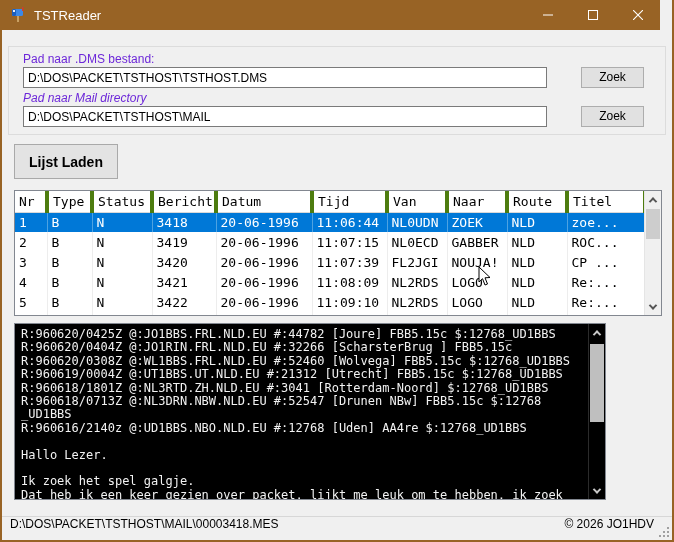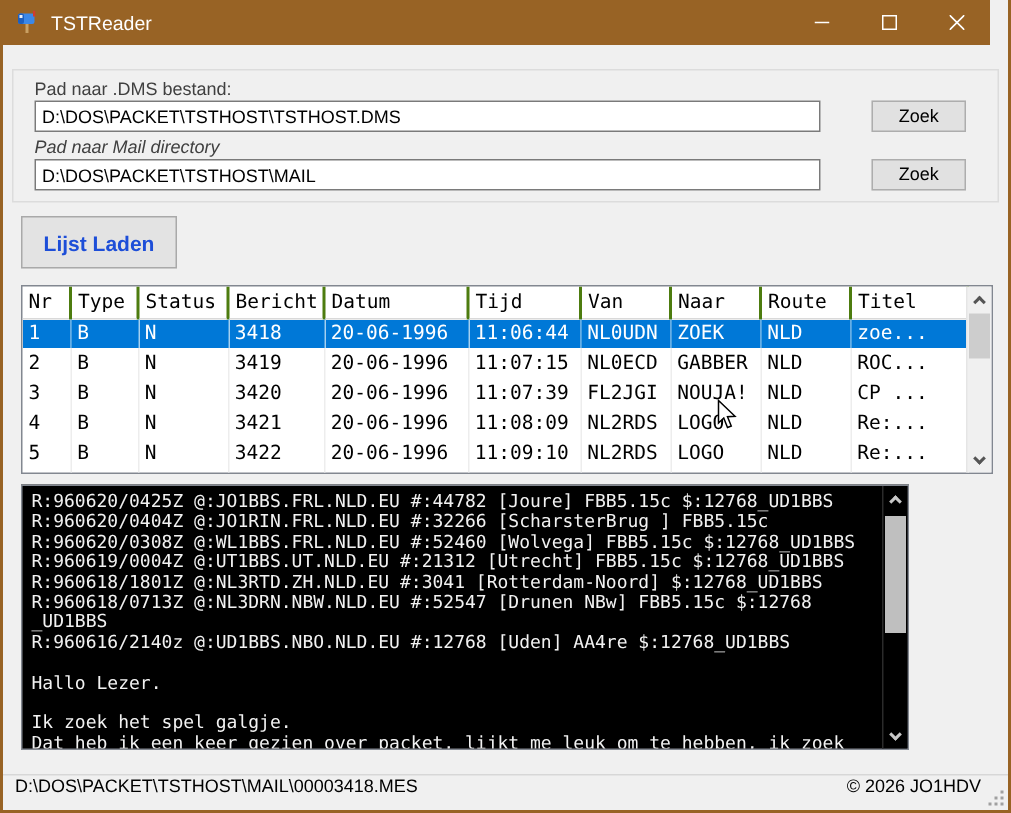--- a/index.html
+++ b/index.html
@@ -18,47 +18,47 @@
   .titlebar .title-text { font-size:13px; }
   .caption-buttons { margin-left:auto; display:flex; height:100%; }
   .cap-btn { width:45px; height:100%; display:flex; align-items:center; justify-content:center;
              color:#fff; font-size:13px; cursor:default; }
   .cap-btn svg { display:block; }
   
   .groupbox {
     position:absolute; left:6px; top:46px; width:658px; height:89px;
     border:1px solid #DCDCDC; background:#F0F0F0;
   }
-  .fld-label { position:absolute; font-size:12px; color:#404040; }
+  .fld-label { position:absolute; font-size:12px; color:#6d28d9; }
   .path-input {
     position:absolute; width:524px; height:21px; border:1px solid #7A7A7A; background:#fff;
     font-family:"Liberation Sans", sans-serif; font-size:12px; padding:0 4px; color:#000;
   }
   .zoek-btn {
     position:absolute; width:63px; height:21px; background:#E1E1E1; border:1px solid #ADADAD;
     font-family:"Liberation Sans", sans-serif; font-size:12px; color:#000; text-align:center; line-height:19px;
   }
   
   .load-btn {
     position:absolute; left:12px; top:144px; width:104px; height:35px;
     background:#E3E3E3; border:1px solid #A9A9A9;
-    font-family:"Liberation Sans", sans-serif; font-size:14px; font-weight:bold; color:#1d4ed8;
+    font-family:"Liberation Sans", sans-serif; font-size:14px; font-weight:bold; color:#000000;
     display:flex; align-items:center; justify-content:center;
   }
   
   .listview {
     position:absolute; left:12px; top:190px; width:648px; height:126px;
     background:#fff; border:1px solid #828790; overflow:hidden;
   }
   .listview table {
     border-collapse:collapse; table-layout:fixed; width:630px;
     font-family:"DejaVu Sans Mono", monospace; font-size:13px; color:#000;
   }
   .listview th { font-weight:normal; text-align:left; height:21px; padding:0 4px;
-    border-right:2px solid #4d7c0f; border-bottom:1px solid #D9D9D9; white-space:nowrap; overflow:hidden; }
+    border-right:4px solid #4d7c0f; border-bottom:1px solid #D9D9D9; white-space:nowrap; overflow:hidden; }
   .listview td { height:20px; padding:0 4px; border-right:1px solid #EDEDED; white-space:nowrap; overflow:hidden; }
   .listview tr.selected td { background:#0078D7; color:#fff; border-right:1px solid #4DA2E2; }
   .listview th:nth-child(1), .listview td:nth-child(1){ width:32px; }
   .listview th:nth-child(2), .listview td:nth-child(2){ width:45px; }
   .listview th:nth-child(3), .listview td:nth-child(3){ width:60px; }
   .listview th:nth-child(4), .listview td:nth-child(4){ width:64px; }
   .listview th:nth-child(5), .listview td:nth-child(5){ width:96px; }
   .listview th:nth-child(6), .listview td:nth-child(6){ width:75px; }
   .listview th:nth-child(7), .listview td:nth-child(7){ width:60px; }
   .listview th:nth-child(8), .listview td:nth-child(8){ width:60px; }

